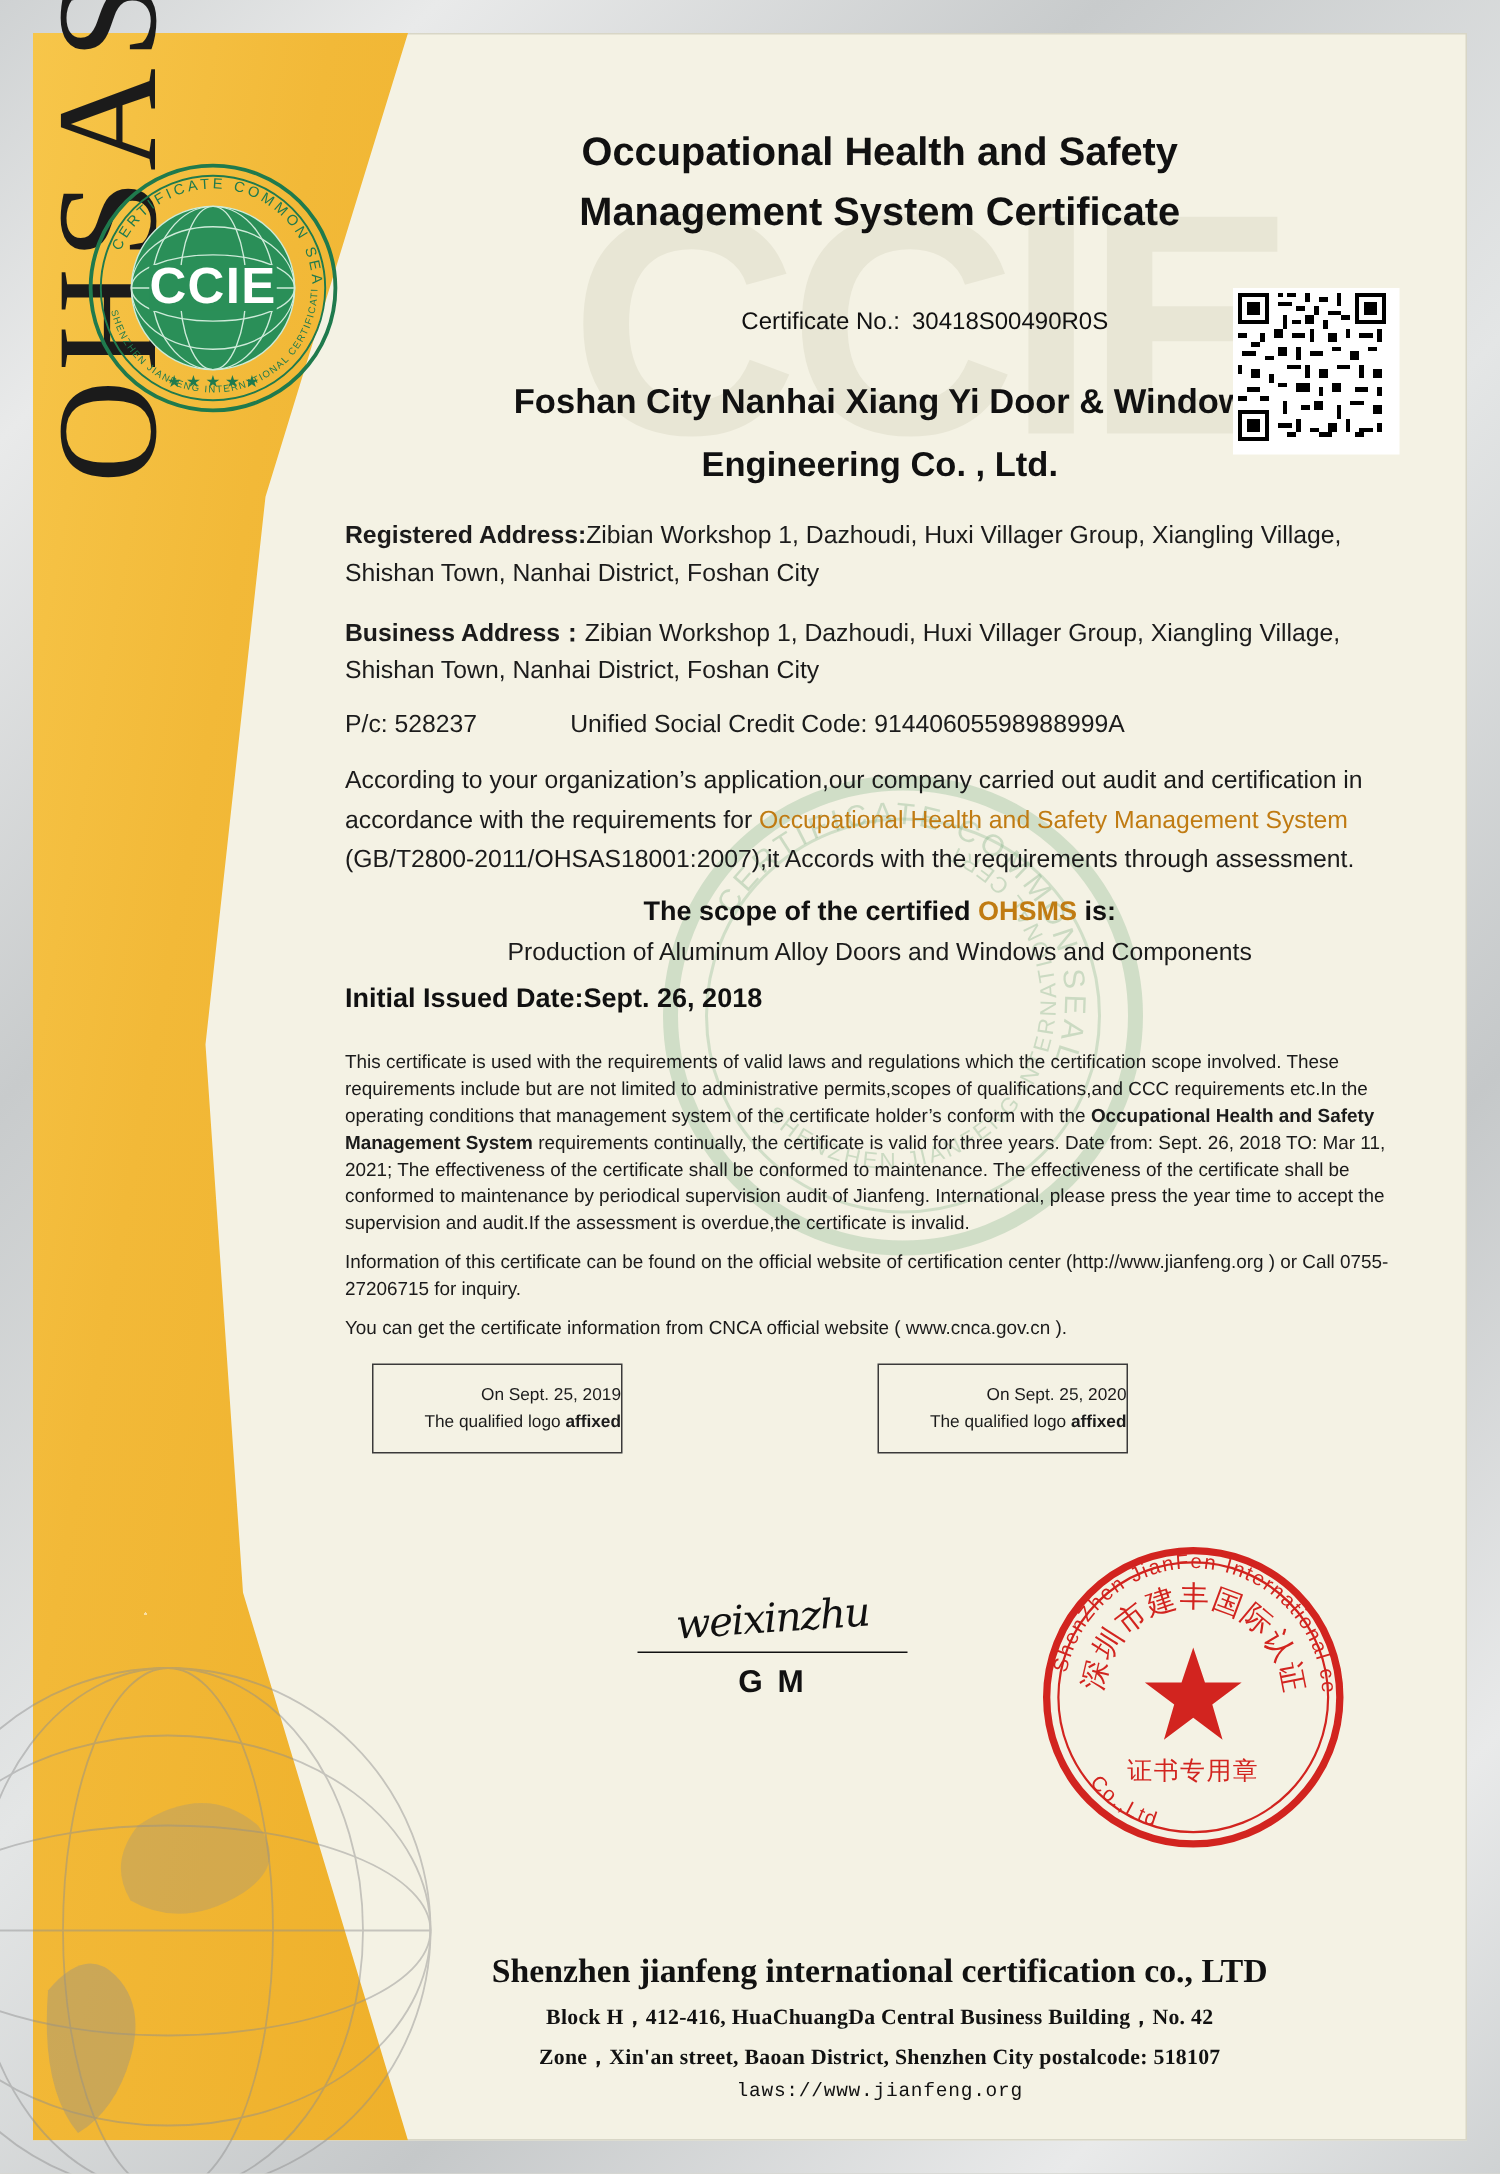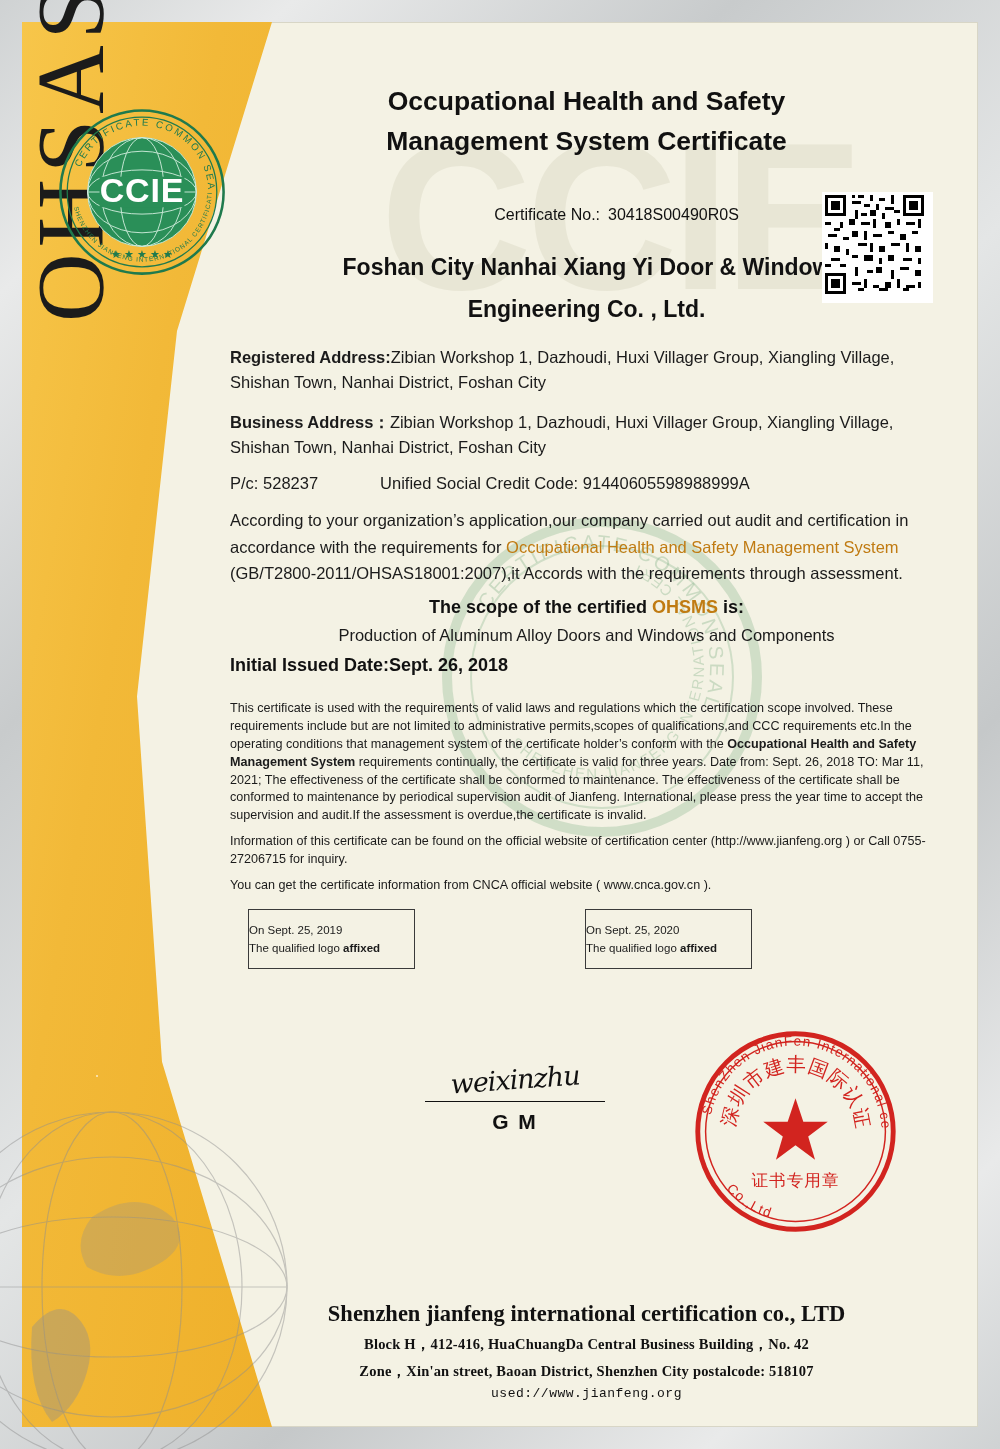--- a/index.html
+++ b/index.html
@@ -127,21 +127,21 @@
   .fine{
     margin-top:24px;font-size:12.6px;color:#1b1b1b;line-height:1.42;
   }
   .fine b{font-weight:bold}
   .fine p{margin:0 0 8px 0}
   .stamps{
     margin-top:14px;display:flex;gap:170px;padding-left:18px;
   }
   .stampbox{
     width:165px;height:58px;border:1px solid #3a3a3a;
-    display:flex;flex-direction:column;align-items:flex-start;justify-content:center;
+    display:flex;flex-direction:column;align-items:flex-end;justify-content:center;
     font-size:11.5px;color:#1b1b1b;gap:6px;text-align:center;
   }
   .stampbox .l2 b{font-weight:bold}
   .sign-area{
     position:relative;margin-top:95px;height:120px;
   }
   .sig{
     position:absolute;left:160px;top:0;width:250px;text-align:center;
   }
   .sig-script{
@@ -425,17 +425,17 @@
             <text x="110" y="166" text-anchor="middle" font-family="DejaVu Sans, sans-serif" font-size="17" fill="#d2241f" letter-spacing="1">证书专用章</text>
           </svg>
         </div>
       </div>
     </div>
 
     <div class="footer">
       <div class="f-org">Shenzhen jianfeng international certification co., LTD</div>
       <div class="f-line">Block H，412-416, HuaChuangDa Central Business Building，No. 42</div>
       <div class="f-line">Zone，Xin'an street, Baoan District, Shenzhen City  postalcode:  518107</div>
-      <div class="f-url">used://www.jianfeng.org</div>
+      <div class="f-url">laws://www.jianfeng.org</div>
     </div>
 
   </div>
 </div>
 
 </body></html>

